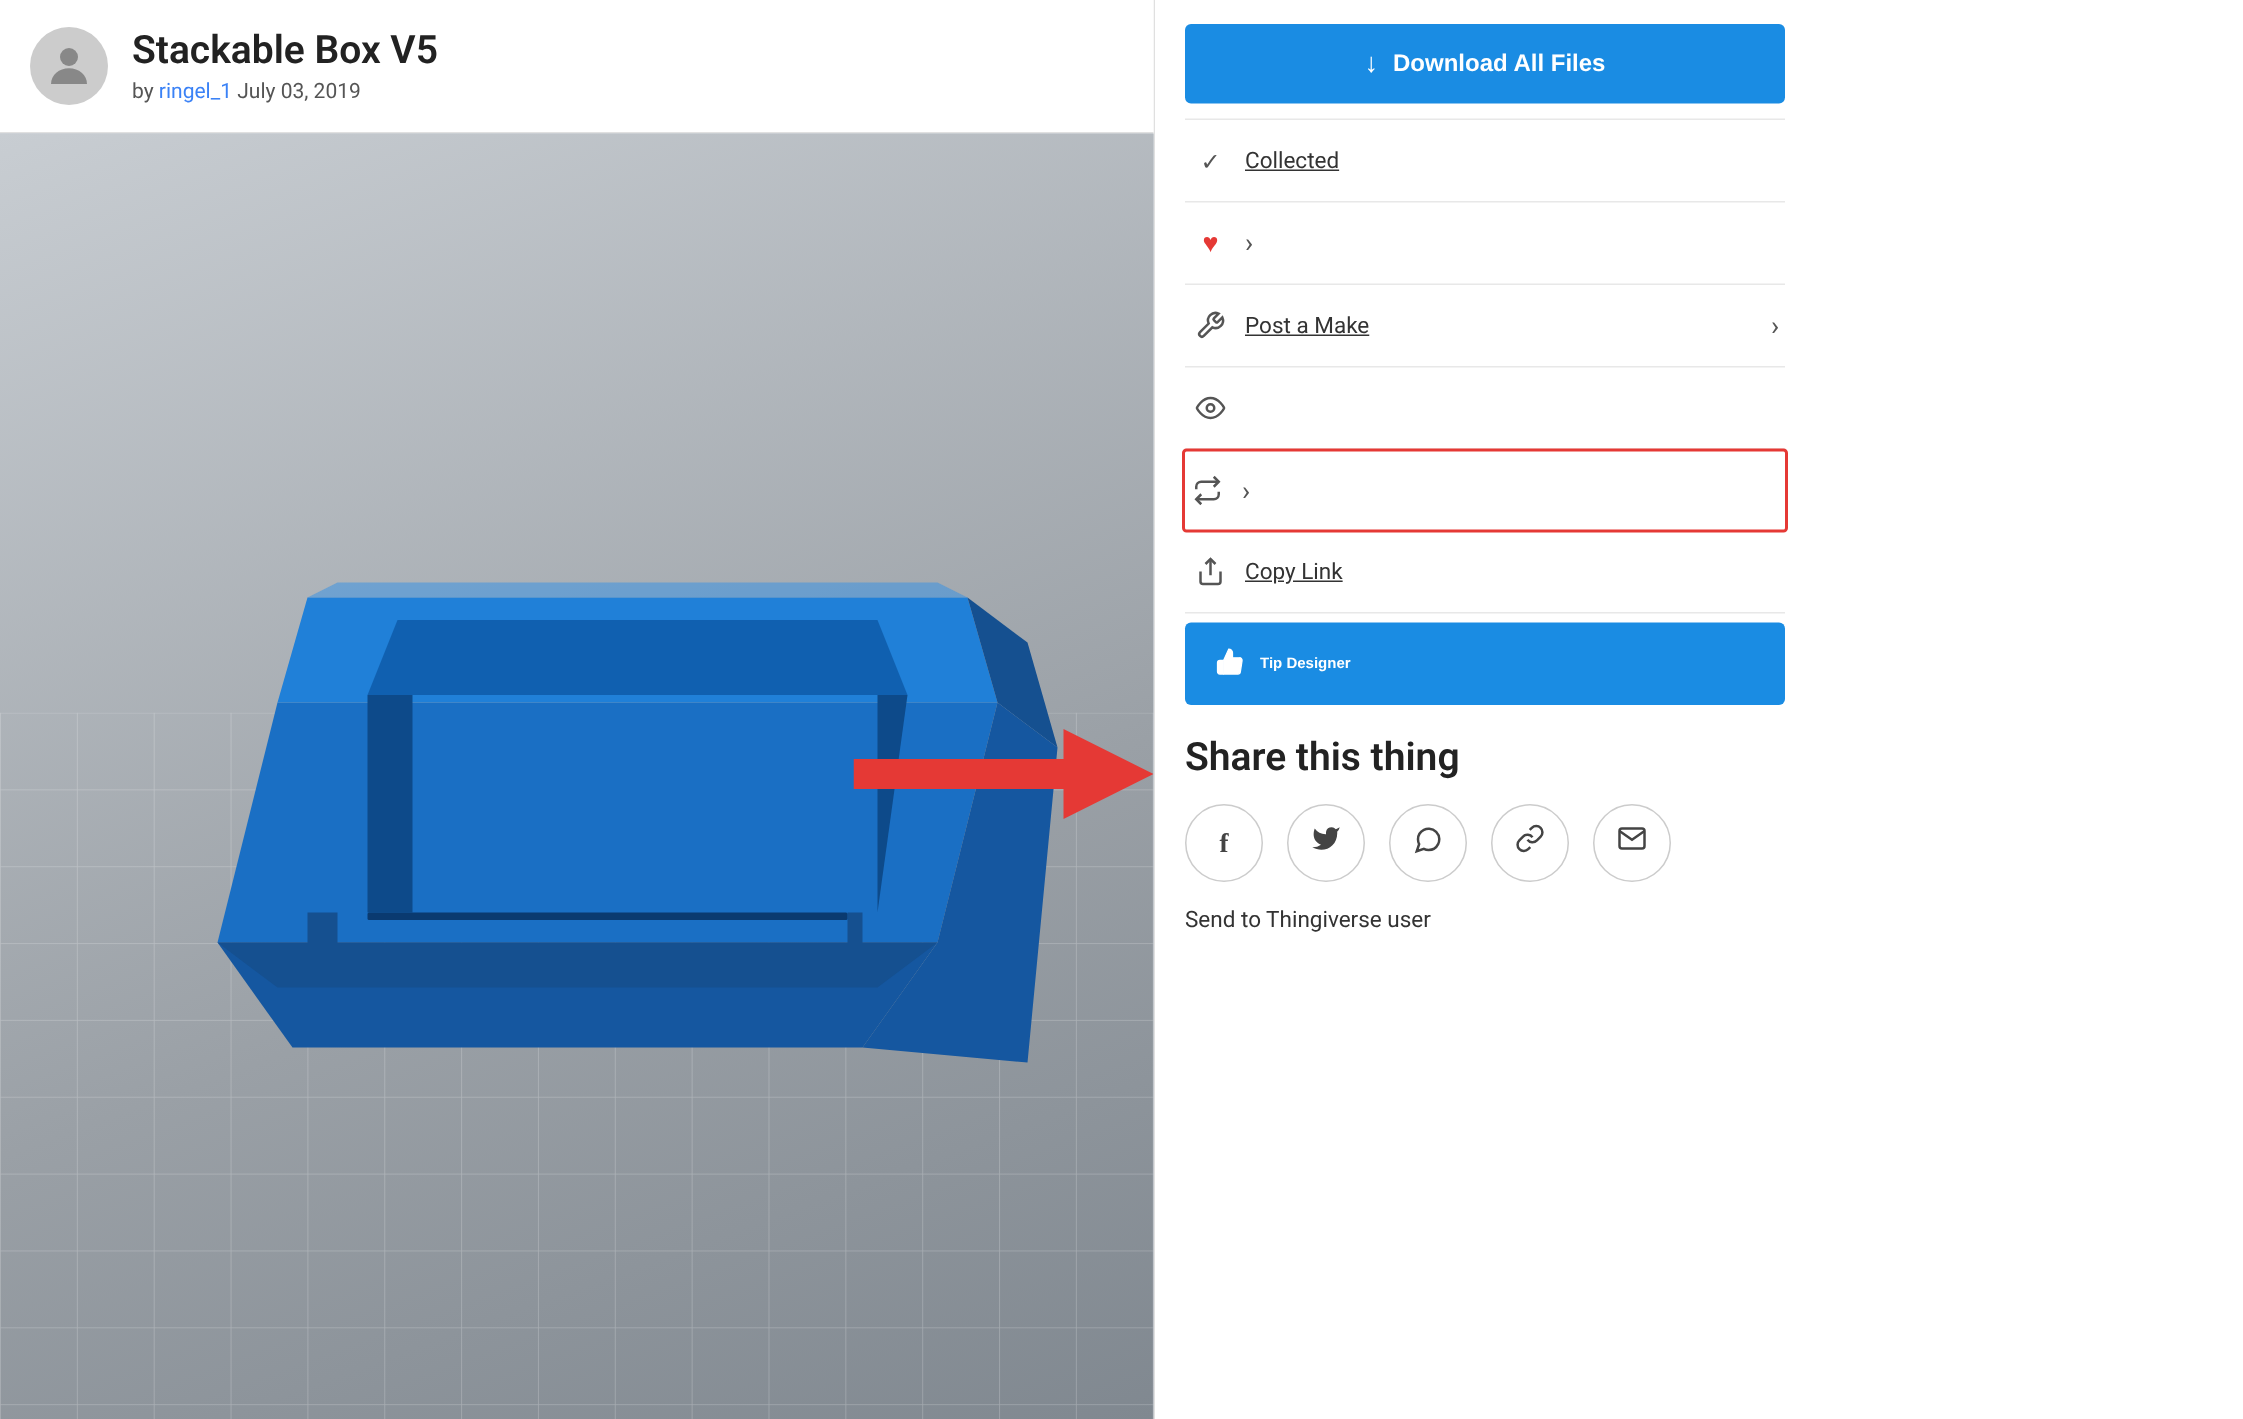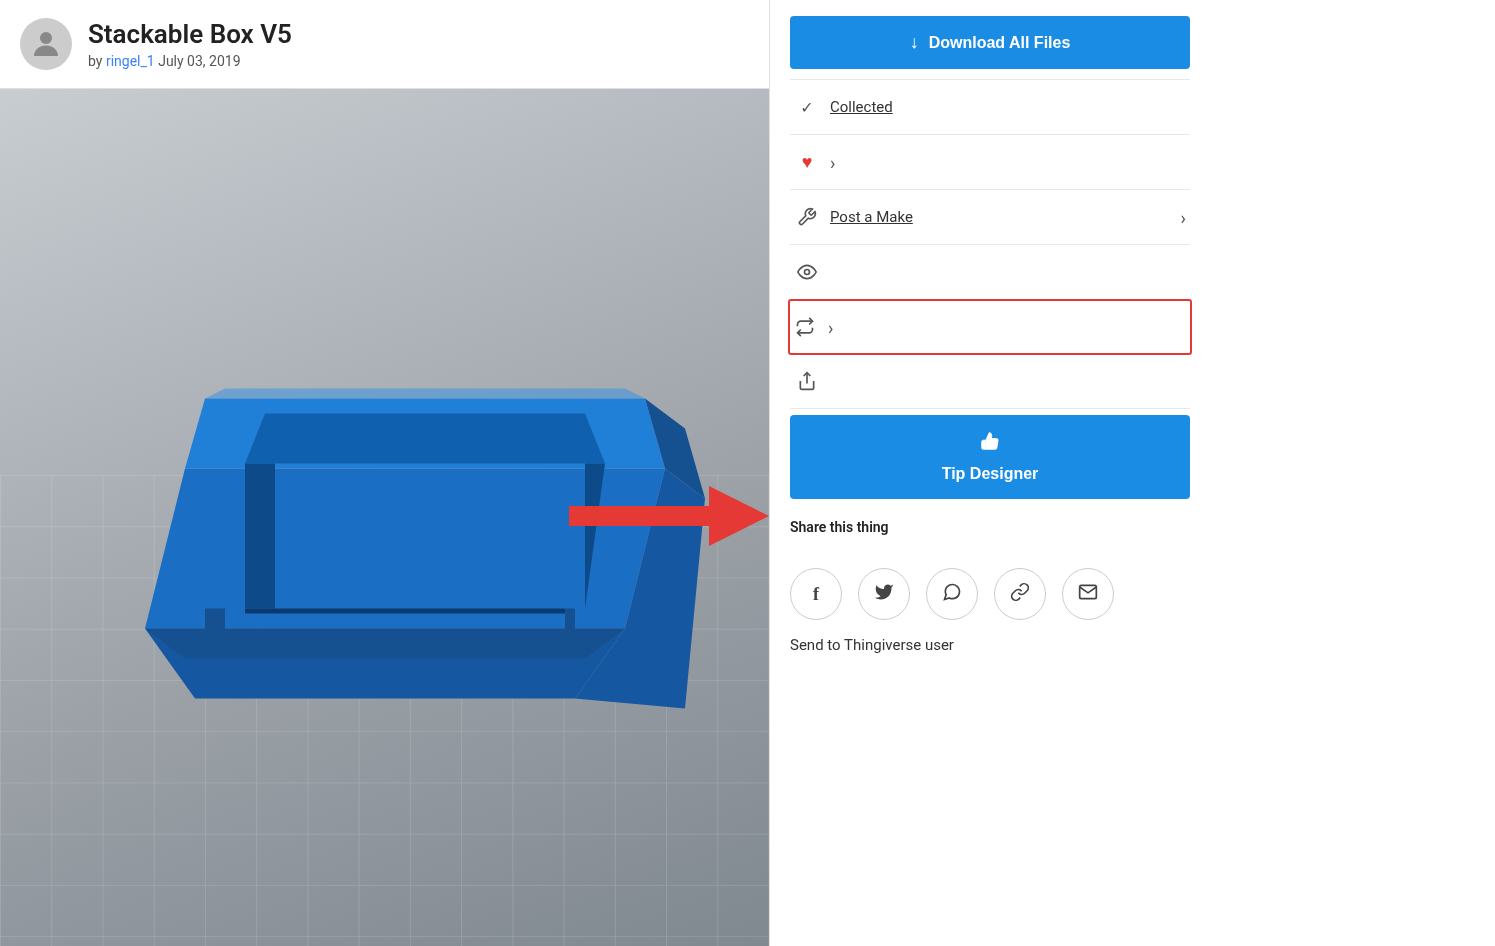--- a/index.html
+++ b/index.html
@@ -174,39 +174,38 @@
     }
 
     .btn-tip {
       display: flex;
       align-items: center;
       background: #1a8ce3;
       color: #fff;
       border: none;
       border-radius: 4px;
       padding: 16px 20px;
-      font-size: 16px;
+      font-size: 10px;
       font-weight: 600;
       cursor: pointer;
       width: 100%;
       gap: 10px;
       margin-top: 6px;
       margin-bottom: 16px;
-      flex-direction: column;
     }
 
     .share-section {
       margin-top: 4px;
     }
 
     .share-title {
-      font-size: 14px;
+      font-size: 26px;
       font-weight: 600;
       color: #222;
-      margin-bottom: 33px;
+      margin-bottom: 16px;
     }
 
     .share-icons {
       display: flex;
       gap: 16px;
       flex-wrap: wrap;
     }
 
     .share-btn {
       width: 52px;
@@ -349,20 +348,21 @@
       </li>
 
       <li class="action-item">
         <span class="action-icon">
           <svg width="20" height="20" viewBox="0 0 24 24" fill="none" stroke="#555" stroke-width="2">
             <path d="M4 12v8a2 2 0 0 0 2 2h12a2 2 0 0 0 2-2v-8"></path>
             <polyline points="16 6 12 2 8 6"></polyline>
             <line x1="12" y1="2" x2="12" y2="15"></line>
           </svg>
         </span>
+        <span class="action-label">Copy Link</span>
       </li>
 
     </ul>
 
     <button class="btn-tip">
       <span>
         <svg width="20" height="20" viewBox="0 0 24 24" fill="white" stroke="white" stroke-width="1">
           <path d="M14 9V5a3 3 0 0 0-3-3l-4 9v11h11.28a2 2 0 0 0 2-1.7l1.38-9a2 2 0 0 0-2-2.3H14z"></path>
           <path d="M7 22H4a2 2 0 0 1-2-2v-7a2 2 0 0 1 2-2h3"></path>
         </svg>

